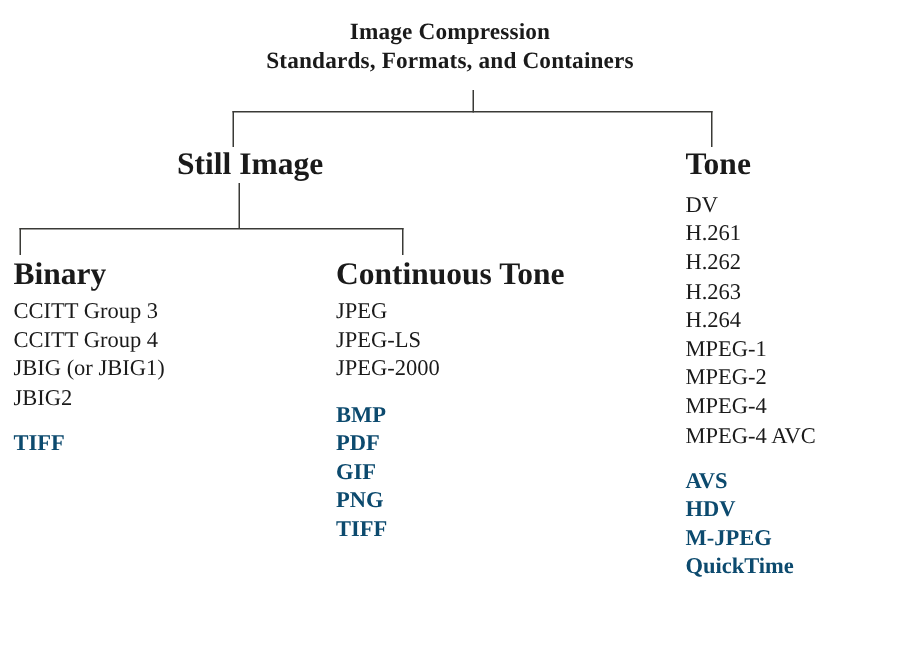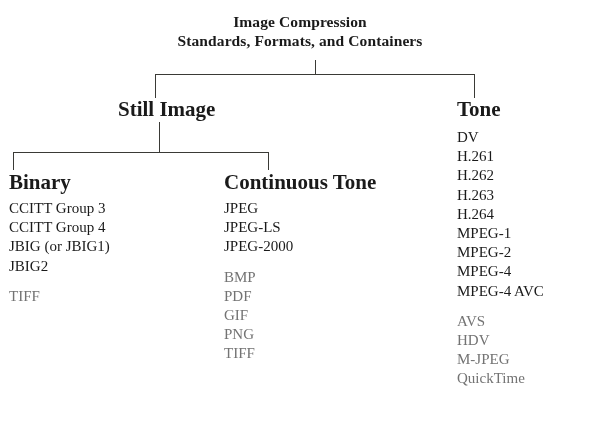--- a/index.html
+++ b/index.html
@@ -60,21 +60,22 @@
     position: absolute;
     font-size: 15px;
     line-height: 19.2px;
     white-space: nowrap;
   }
   .item {
     display: block;
     color: #1a1a1a;
   }
   .item.muted {
-    color: #737373;
+    color: #0c4a6e;
+    font-weight: bold;
   }
   .group-gap {
     display: block;
     height: 11px;
   }
 
   
   #heading-still-image { left: 118px; top: 100px; }
   #heading-video       { left: 457px; top: 100px; }
   #heading-binary      { left: 9px;   top: 173px; }

